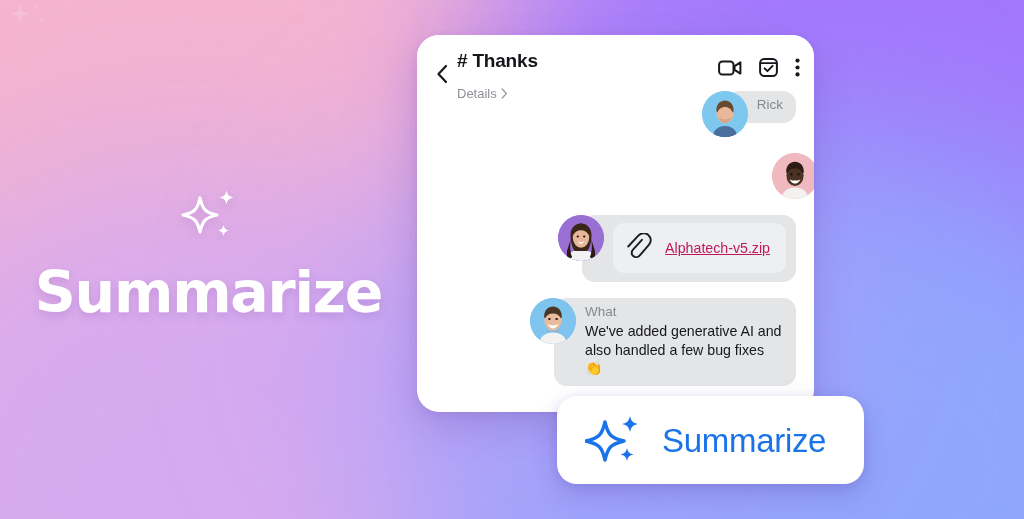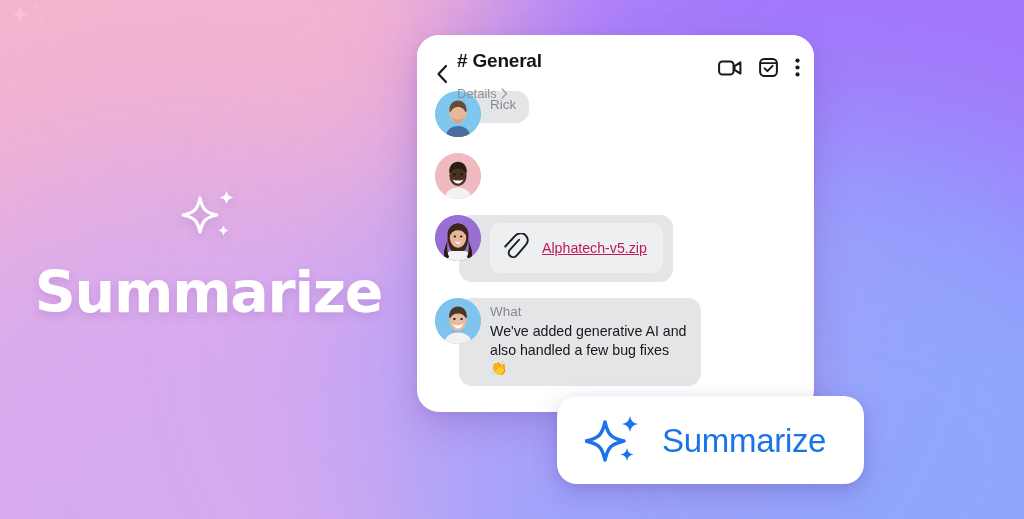--- a/index.html
+++ b/index.html
@@ -156,20 +156,21 @@
     flex: 0 0 auto;
   }
   .hdr-icon { cursor: pointer; display: block; }
 
   
   .msg {
     position: relative;
     display: flex;
     align-items: flex-start;
     margin-bottom: 16px;
+    justify-content: flex-end;
   }
   .avatar {
     width: 46px; height: 46px;
     border-radius: 50%;
     flex: 0 0 auto;
     overflow: hidden;
     position: relative;
     z-index: 2;
     margin-right: -22px;
   }
@@ -350,21 +351,21 @@
 
     </div>
 
     <div class="chat-header">
       <div class="back-btn">
         <svg width="12" height="20" viewBox="0 0 12 20">
           <path d="M10 2 L2.5 10 L10 18" fill="none" stroke="#15181c" stroke-width="2.2" stroke-linecap="round" stroke-linejoin="round"></path>
         </svg>
       </div>
       <div class="header-titles">
-        <div class="channel-name"># General</div>
+        <div class="channel-name"># Thanks</div>
         <div class="details-row">
           <span class="details-label">Details</span>
           <svg class="details-chevron" width="7" height="11" viewBox="0 0 7 11">
             <path d="M1.2 1 L5.4 5.5 L1.2 10" fill="none" stroke="#9aa0a8" stroke-width="1.4" stroke-linecap="round" stroke-linejoin="round"></path>
           </svg>
         </div>
       </div>
       <div class="header-actions">
         <svg class="hdr-icon" width="24" height="18" viewBox="0 0 24 18">
           <rect x="1.1" y="2.4" width="14.4" height="13.2" rx="3.2" fill="none" stroke="#15181c" stroke-width="2"></rect>

